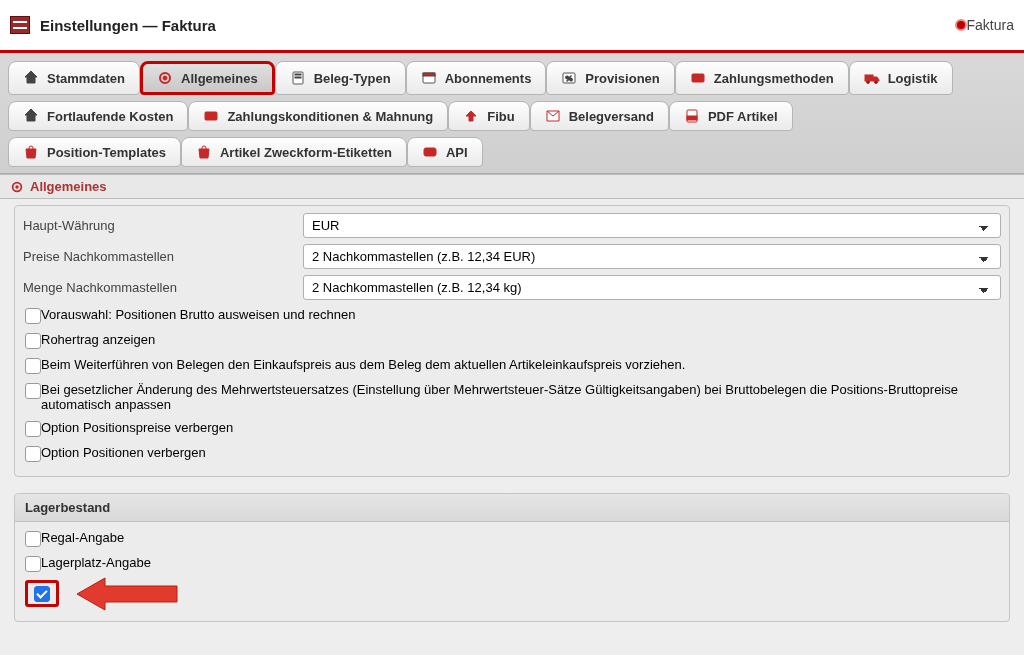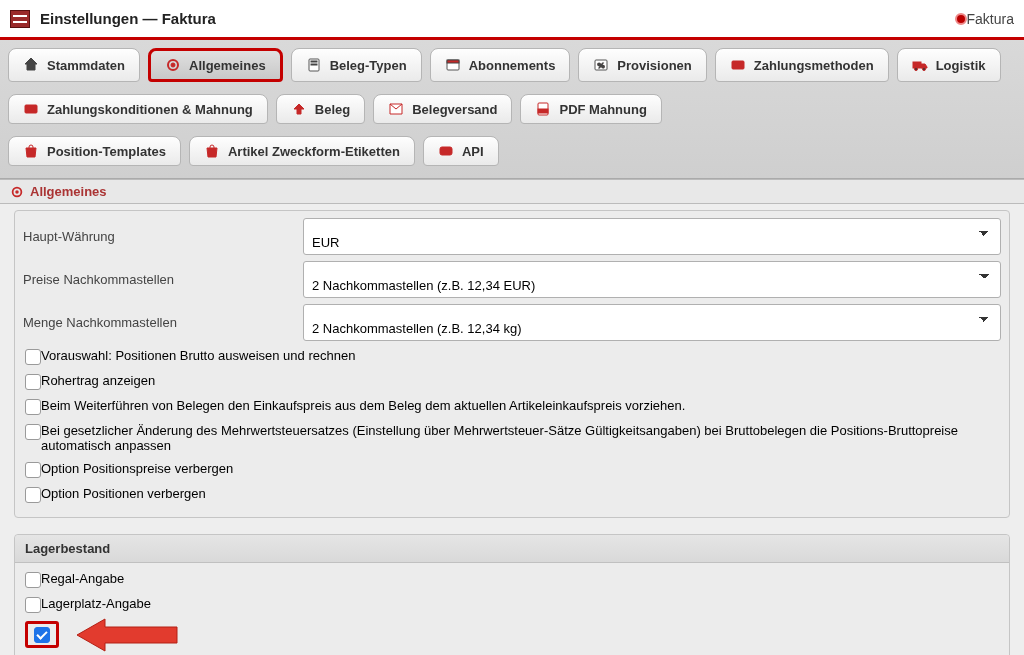--- a/index.html
+++ b/index.html
@@ -6,21 +6,21 @@
 body {
   font-family: "Segoe UI", Tahoma, Arial, sans-serif;
   font-size: 13px;
   background: #eeeeee;
   color: #333;
   width: 1024px;
 }
 .top-bar {
   background: #fff;
   border-bottom: 3px solid #c40000;
-  height: 40px;
+  height: 53px;
   display: flex;
   align-items: center;
   padding: 0 10px;
   justify-content: space-between;
 }
 .top-left { display: flex; align-items: center; gap: 10px; }
 .logo {
   width: 20px; height: 18px;
   background: #9a2a2a;
   border: 1px solid #5a1010;
@@ -32,21 +32,21 @@
 .logo::before{ top:4px; } .logo::after{ top:10px; }
 .page-title { font-size: 15px; font-weight: bold; color: #222; }
 .brand-right { display:flex; align-items:center; gap:0; color:#444; font-size:14px;}
 .red-dot { width:12px; height:12px; border-radius:50%; background:#b00; border:2px solid #e88; }
 
 .tab-area {
   background: linear-gradient(#d9d9d9,#cfcfcf);
   border-bottom: 1px solid #aaa;
   padding: 8px 8px 0 8px;
 }
-.tab-row { display:flex; flex-wrap:wrap; gap:8px; margin-bottom:12px; }
+.tab-row { display:flex; flex-wrap:wrap; margin-bottom:6px; }
 .tab {
   background: linear-gradient(#fefefe,#eaeaea);
   border: 1px solid #b5b5b5;
   border-radius: 8px 8px 4px 4px;
   padding: 6px 14px;
   display: flex;
   align-items: center;
   gap: 8px;
   font-size: 13px;
   font-weight: 600;
@@ -95,21 +95,21 @@
 }
 .panel-body { padding: 4px 8px 10px 8px; }
 
 .row { display:flex; align-items:center; padding: 3px 0; }
 .row-label { width: 280px; color:#444; }
 .row-field { flex:1; }
 .select {
   width:100%;
   border:1px solid #b0b0b0;
   background:#fff;
-  padding: 16px 28px 4px 8px;
+  padding: 4px 28px 4px 8px;
   border-radius:3px;
   font-size:13px;
   appearance:none;
   background-image: linear-gradient(45deg, transparent 50%, #333 50%), linear-gradient(135deg, #333 50%, transparent 50%);
   background-position: calc(100% - 16px) 12px, calc(100% - 11px) 12px;
   background-size: 5px 5px, 5px 5px;
   background-repeat: no-repeat;
 }
 
 .check-row {
@@ -212,52 +212,60 @@
             <path d="M9 7h4l2 3v1H9z"></path>
             <circle cx="4" cy="12" r="1.5" fill="#333"></circle>
             <circle cx="12" cy="12" r="1.5" fill="#333"></circle>
           </svg>
         </span>
       <span>Logistik</span>
     </div>
   </div>
   <div class="tab-row">
     <div class="tab">
+      <span class="tab-icon dark">
+          <svg viewBox="0 0 16 16">
+            <path d="M8 1l-6 6h2v6h8V7h2z"></path>
+          </svg>
+        </span>
+      <span>Fortlaufende Kosten</span>
+    </div>
+    <div class="tab">
       <span class="tab-icon red">
           <svg viewBox="0 0 16 16">
             <rect x="2" y="4" width="12" height="8" rx="1"></rect>
           </svg>
         </span>
       <span>Zahlungskonditionen &amp; Mahnung</span>
     </div>
     <div class="tab">
       <span class="tab-icon red">
           <svg viewBox="0 0 16 16">
             <path d="M3 8l5-5 5 5H10v5H6V8z"></path>
           </svg>
         </span>
-      <span>Beleg</span>
+      <span>Fibu</span>
     </div>
     <div class="tab">
       <span class="tab-icon red">
           <svg viewBox="0 0 16 16">
             <path d="M2 3h12v10H2z" fill="#fff" stroke="#c62828"></path>
             <path d="M2 3l6 5 6-5" fill="none" stroke="#c62828"></path>
           </svg>
         </span>
       <span>Belegversand</span>
     </div>
     <div class="tab">
       <span class="tab-icon red">
           <svg viewBox="0 0 16 16">
             <rect x="3" y="2" width="10" height="12" rx="1" fill="#fff" stroke="#c62828"></rect>
             <rect x="3" y="8" width="10" height="4" fill="#c62828"></rect>
           </svg>
         </span>
-      <span>PDF Mahnung</span>
+      <span>PDF Artikel</span>
     </div>
   </div>
   <div class="tab-row">
     <div class="tab">
       <span class="tab-icon red">
           <svg viewBox="0 0 16 16">
             <path d="M3 5h10l-1 9H4z"></path>
             <path d="M6 5V4a2 2 0 014 0v1" fill="none" stroke="#c62828"></path>
           </svg>
         </span>

